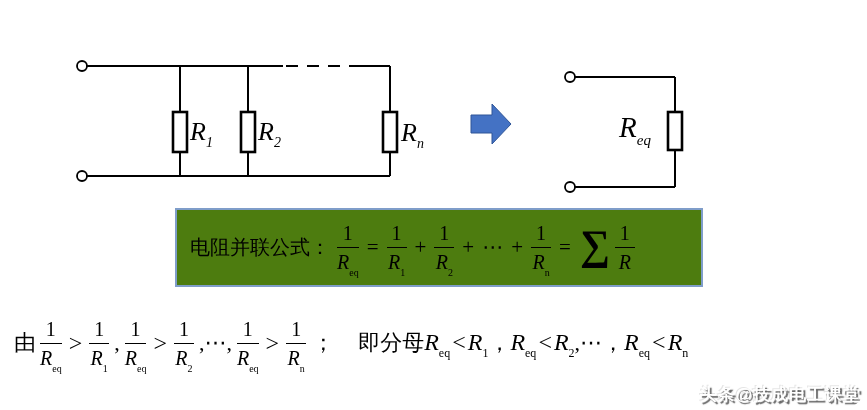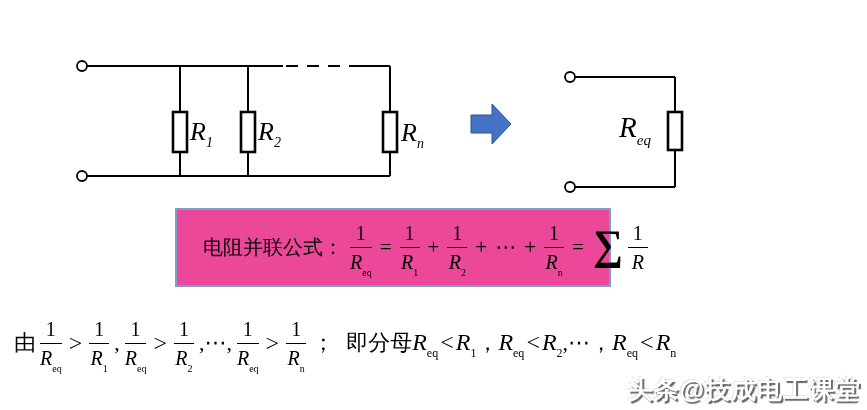--- a/index.html
+++ b/index.html
@@ -15,42 +15,42 @@
 
   
   .frac{display:inline-flex;flex-direction:column;align-items:stretch;text-align:center;
         font-size:20px;line-height:1.1;margin:0 4px;}
   .frac .num{border-bottom:1.6px solid #000;padding:0 5px 3px;}
   .frac .den{padding-top:3px;}
   .frac .den i{font-style:italic;}
   .frac sub{font-size:10px;line-height:0;vertical-align:-7px;}
 
   
-  .formula-box{position:absolute;left:175px;top:208px;width:436px;height:79px;
-               border:2px solid #7F9DC9;box-sizing:border-box;background:#ec4899;
-               display:flex;align-items:center;padding:0 6px 0 26px;}
+  .formula-box{position:absolute;left:175px;top:208px;width:528px;height:79px;
+               border:2px solid #7F9DC9;box-sizing:border-box;background:#4d7c0f;
+               display:flex;align-items:center;padding:0 6px 0 13px;}
   .fb-label{font-size:20px;margin-right:3px;white-space:nowrap;}
   .op{font-size:21px;margin:0 4px;}
   .sigma{font-size:42px;font-weight:bold;line-height:0.85;margin:0 1px 4px 5px;}
 
   
   .derivation{position:absolute;left:14px;top:306px;width:848px;height:74px;
               display:flex;align-items:center;white-space:nowrap;}
   .dv-prefix{font-size:22px;}
   .rel{font-size:24px;margin:0 3px;}
   .sep{font-size:22px;margin:0 1px;}
   .semi{font-size:22px;margin-left:2px;}
-  .conclusion{margin-left:12px;font-size:22px;}
+  .conclusion{margin-left:24px;font-size:22px;}
   .conclusion i{font-style:italic;font-size:24px;}
   .conclusion sub{font-size:12px;line-height:0;vertical-align:-7px;}
   .crel{font-size:24px;margin:0 2px;}
   .csep{font-size:22px;}
 
   
-  .watermark{position:absolute;right:6px;bottom:4px;font-size:25px;font-weight:bold;
+  .watermark{position:absolute;right:6px;bottom:4px;font-size:17px;font-weight:bold;
              letter-spacing:1px;color:#ffffff;
              text-shadow:2px 2px 1px rgba(85,85,85,0.9), -1px -1px 0 rgba(190,190,190,0.4);
              font-family:"Liberation Sans","DejaVu Sans",sans-serif;}
 </style>
 </head>
 <body>
 
 <div class="stage">
 
   <svg class="layer" width="867" height="410" viewBox="0 0 867 410">

